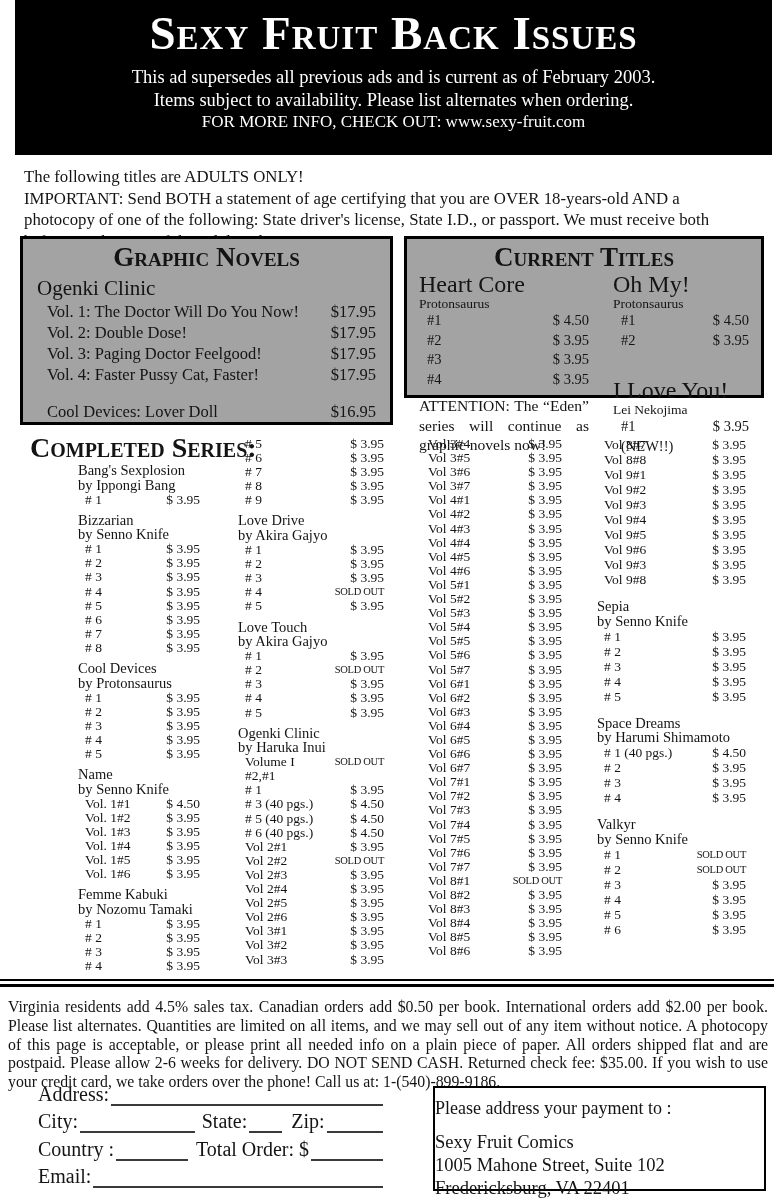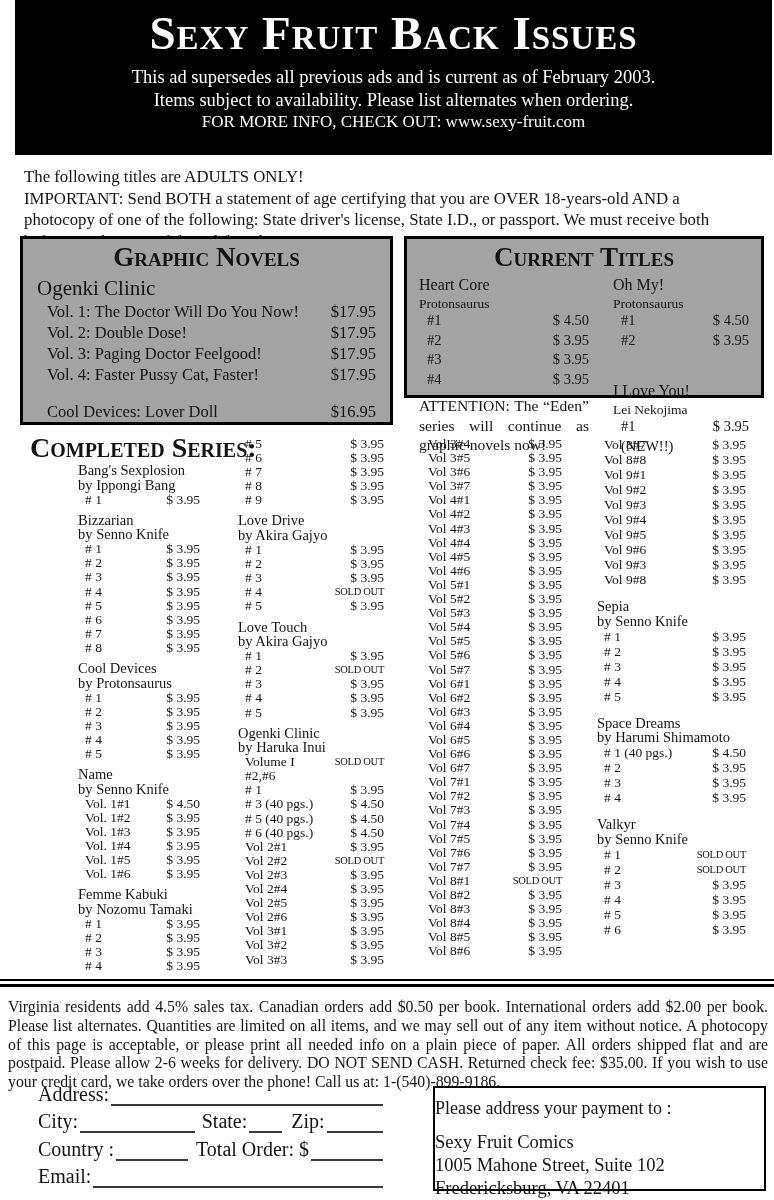--- a/index.html
+++ b/index.html
@@ -24,21 +24,21 @@
   .gn-series{font-size:21px;line-height:26px;margin-top:2px}
   .gn-rows{margin-left:10px}
   .row{display:flex}
   .gn-rows .row,.gn-extra{font-size:16.5px;line-height:21px}
   .price{margin-left:auto;text-align:right;white-space:nowrap;width:58px}
   .gn-extra{margin-top:16px;margin-left:10px;display:flex}
 
   .ct-cols{display:flex}
   .ct-left{width:170px}
   .ct-right{margin-left:24px;flex:1}
-  .ct-series{font-size:16px;line-height:23px}
+  .ct-series{font-size:24px;line-height:23px}
   .ct-author{font-size:13.5px;line-height:15px}
   .ct-rows .row{font-size:14.5px;line-height:19.5px;padding-left:8px}
   .ct-attention{font-size:15.6px;line-height:19.5px;text-align:justify;margin-top:7px}
   .ct-gap{margin-top:29px}
 
   
   .cs-heading{position:absolute;left:30px;top:433px;font-weight:bold;font-variant:small-caps;font-size:28px;line-height:30px}
   .col{position:absolute;top:437px}
   #col-0{left:78px;width:122px;top:463px}
   #col-1{left:238px;width:146px}
@@ -349,21 +349,21 @@
       </div>
       <div class="row">
         <span class="lbl"># 5</span>
         <span class="price">$ 3.95</span>
       </div>
     </div>
     <div class="blk">
       <div class="blk-title">Ogenki Clinic</div>
       <div class="blk-author">by Haruka Inui</div>
       <div class="row">
-        <span class="lbl">Volume I #2,#6</span>
+        <span class="lbl">Volume I #2,#1</span>
         <span class="price soldout">SOLD OUT</span>
       </div>
       <div class="row">
         <span class="lbl"># 1</span>
         <span class="price">$ 3.95</span>
       </div>
       <div class="row">
         <span class="lbl"># 3  (40 pgs.)</span>
         <span class="price">$ 4.50</span>
       </div>

